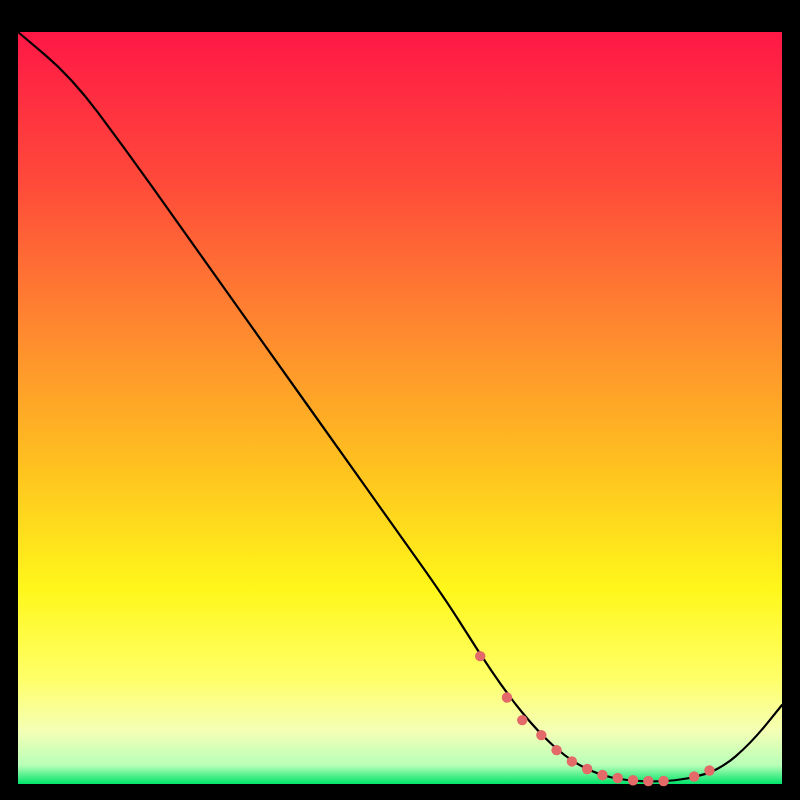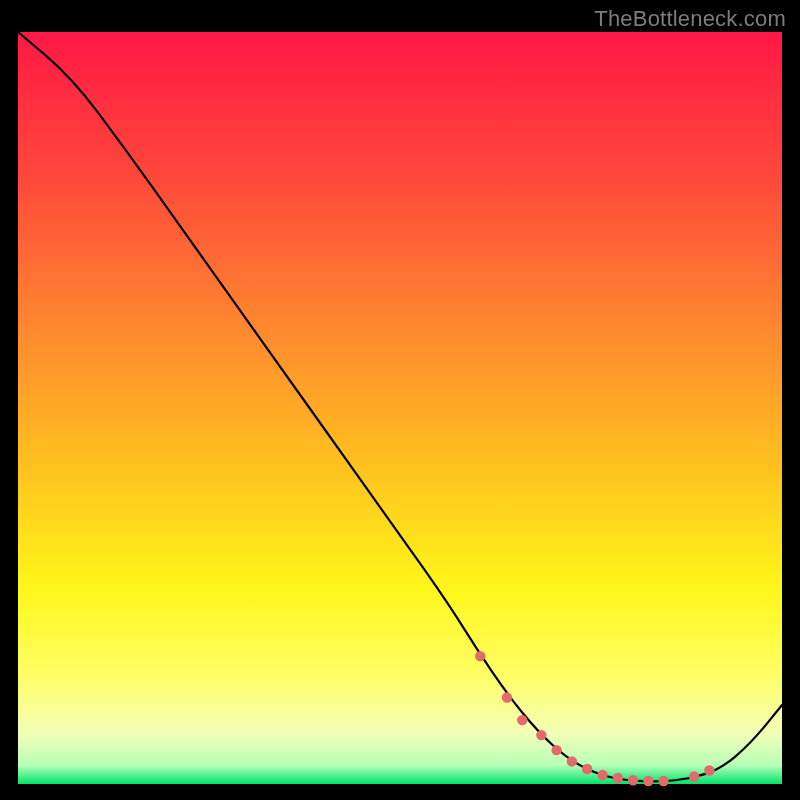--- a/index.html
+++ b/index.html
@@ -63,15 +63,14 @@
         <circle cx="602.46" cy="774.976" r="5.2" fill="#e46a6a"></circle>
         <circle cx="617.74" cy="777.984" r="5.2" fill="#e46a6a"></circle>
         <circle cx="633.02" cy="780.24" r="5.2" fill="#e46a6a"></circle>
         <circle cx="648.3" cy="780.992" r="5.2" fill="#e46a6a"></circle>
         <circle cx="663.5799999999999" cy="780.992" r="5.2" fill="#e46a6a"></circle>
         <circle cx="694.14" cy="776.48" r="5.2" fill="#e46a6a"></circle>
         <circle cx="709.4200000000001" cy="770.4639999999999" r="5.2" fill="#e46a6a"></circle>
       </g>
 </svg>
 
-<div class="attribution">TheBottleneck.com</div>
 
 </div>
 
 </body></html>

